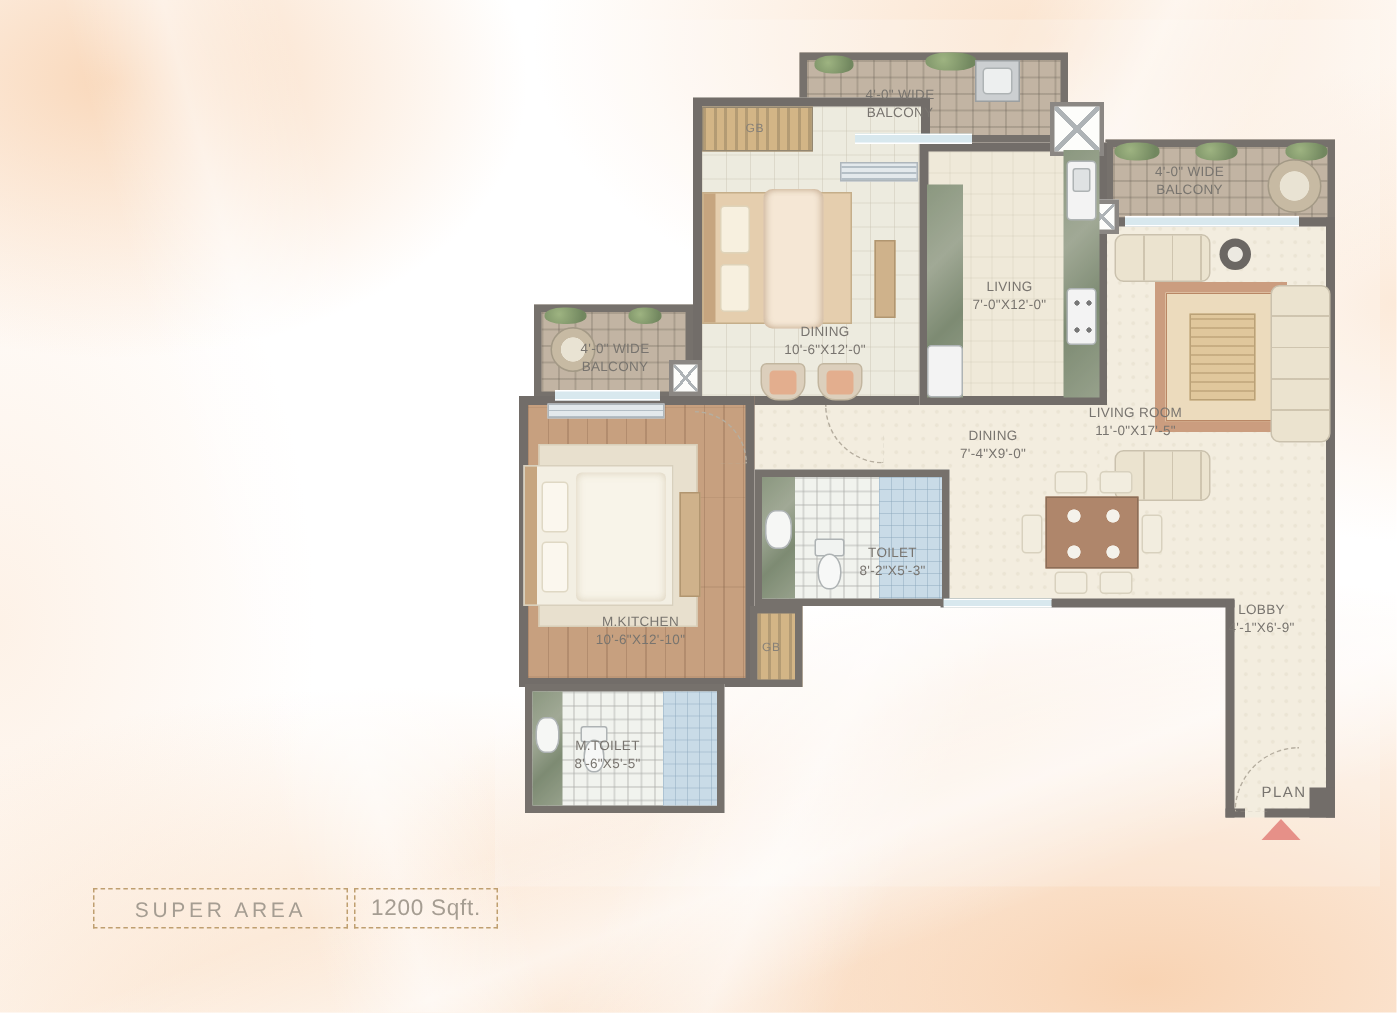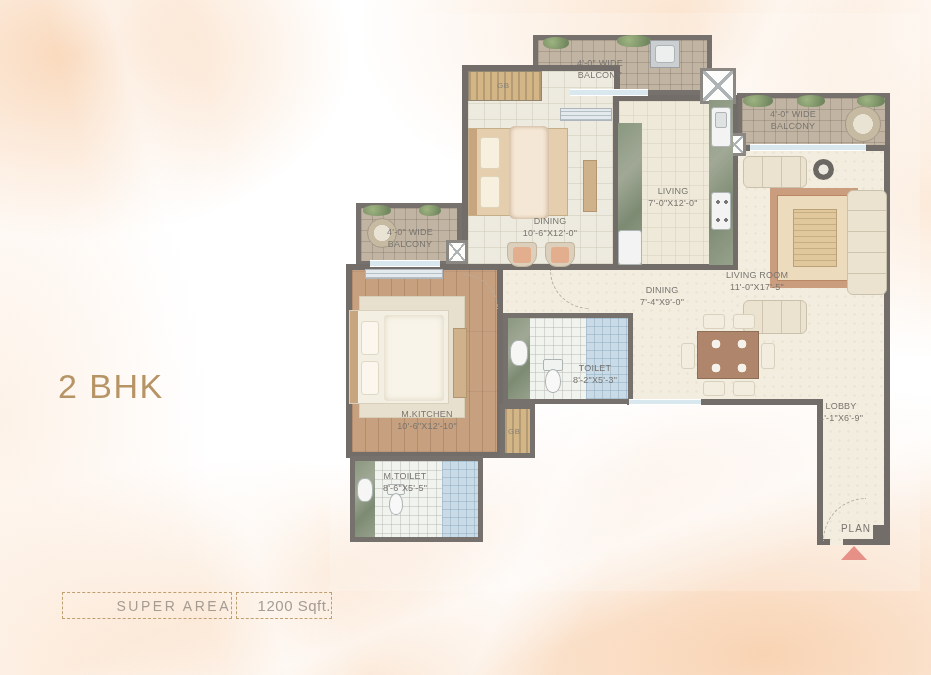--- a/index.html
+++ b/index.html
@@ -19,21 +19,21 @@
     background-image:
       linear-gradient(115deg, transparent 55%, rgba(255,255,255,.55) 63%, transparent 70%),
       linear-gradient(75deg, transparent 20%, rgba(255,255,255,.5) 26%, transparent 33%),
       linear-gradient(160deg, transparent 68%, rgba(255,255,255,.6) 76%, transparent 84%);
   }
   
   .title{position:absolute;left:58px;top:366px;color:#b69465;font-size:34px;
     font-weight:300;letter-spacing:1.5px;line-height:1.18;}
   
   .fbox{position:absolute;top:592px;height:27px;border:1px dashed #bf9f70;
-    display:flex;align-items:center;justify-content:flex-end;color:#a59d92;box-sizing:border-box;}
+    display:flex;align-items:center;justify-content:center;color:#a59d92;box-sizing:border-box;}
   .fbox.b1{left:62px;width:170px;font-size:14px;letter-spacing:2.5px;}
   .fbox.b2{left:236px;width:96px;font-size:15px;letter-spacing:.5px;}
   
   .plan{position:absolute;left:345px;top:28px;width:560px;height:548px;}
   .plan::after{content:"";position:absolute;inset:-15px;background:rgba(255,255,255,.2);pointer-events:none;}
   .room,.f,.wall,.win{position:absolute;box-sizing:border-box;}
   .wall{background:#4f4944;}
   .win{background:#cfe3ea;box-shadow:inset 0 1px 0 #fff, inset 0 -1px 0 #fff;}
   .walled{border:6px solid #4f4944;}
   .walled5{border:5px solid #544e48;}
@@ -83,21 +83,20 @@
   .planter{border-radius:45%;background:radial-gradient(circle at 35% 40%, #86a162, #4f6a38 80%);}
   .arc{border:1px dashed #a49a88;background:transparent;}
   .tri{width:0;height:0;border-left:13px solid transparent;border-right:13px solid transparent;border-bottom:14px solid #e0756b;position:absolute;}
 </style>
 </head>
 <body>
 
 <div class="silk"></div>
 
 <div class="title">
-  <div>2 BHK</div>
 </div>
 
 <div class="fbox b1">
   <span>SUPER AREA</span>
 </div>
 <div class="fbox b2">
   <span>1200 Sqft.</span>
 </div>
 
 <div class="plan">
@@ -242,21 +241,21 @@
     <div>7'-4"X9'-0"</div>
   </div>
   <div class="rl" style="left:250px;top:334px;">
     <div>TOILET</div>
     <div>8'-2"X5'-3"</div>
   </div>
   <div class="rl" style="left:82px;top:380px;">
     <div>M.KITCHEN</div>
     <div>10'-6"X12'-10"</div>
   </div>
-  <div class="rl" style="left:60px;top:442px;text-align:center;">
+  <div class="rl" style="left:60px;top:463px;text-align:center;">
     <div>M.TOILET</div>
     <div>8'-6"X5'-5"</div>
   </div>
   <div class="rl" style="left:496px;top:372px;">
     <div>LOBBY</div>
     <div>4'-1"X6'-9"</div>
   </div>
   <div class="rl" style="left:511px;top:494px;font-size:10px;letter-spacing:1px;">
     <div>PLAN</div>
   </div>

